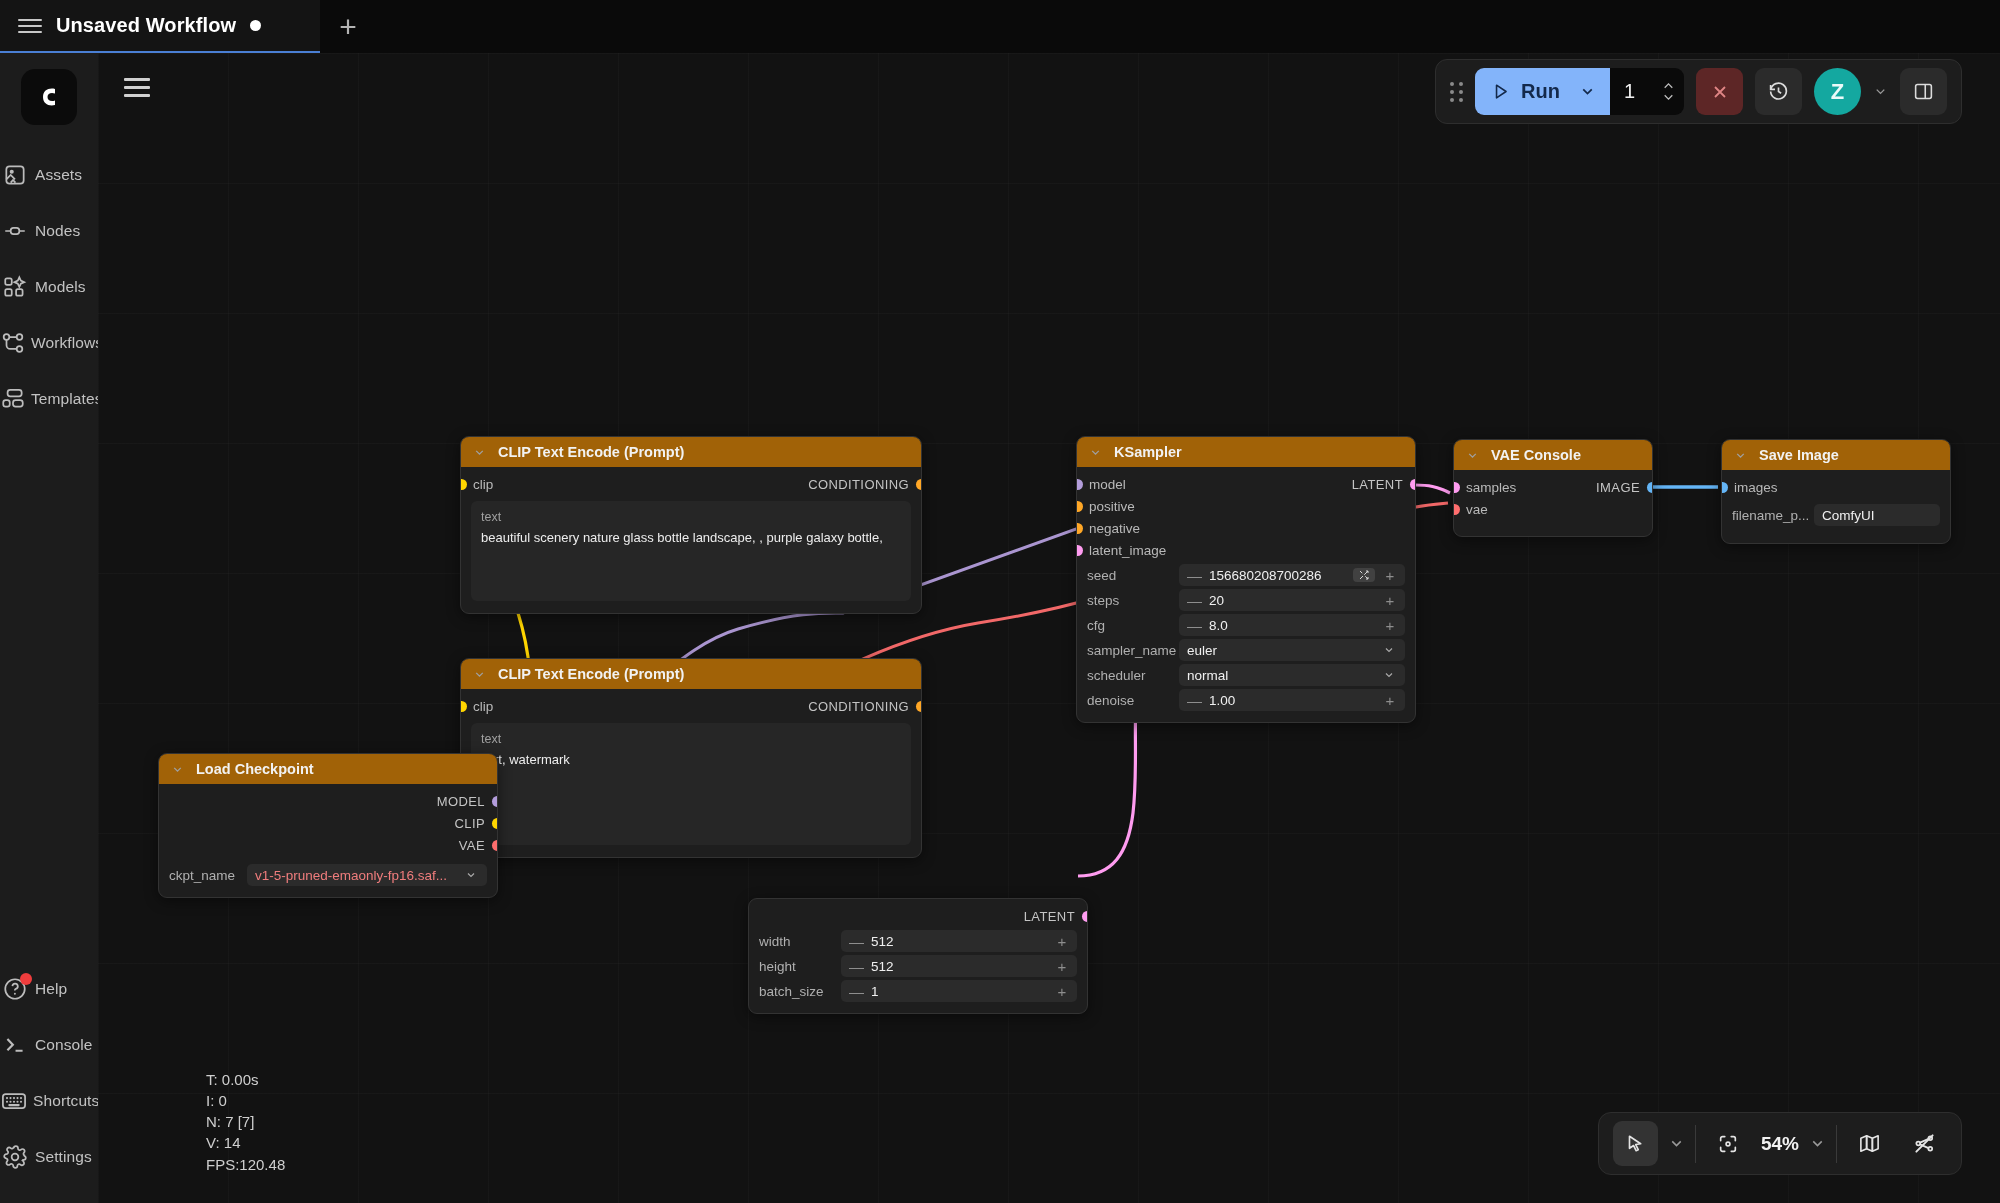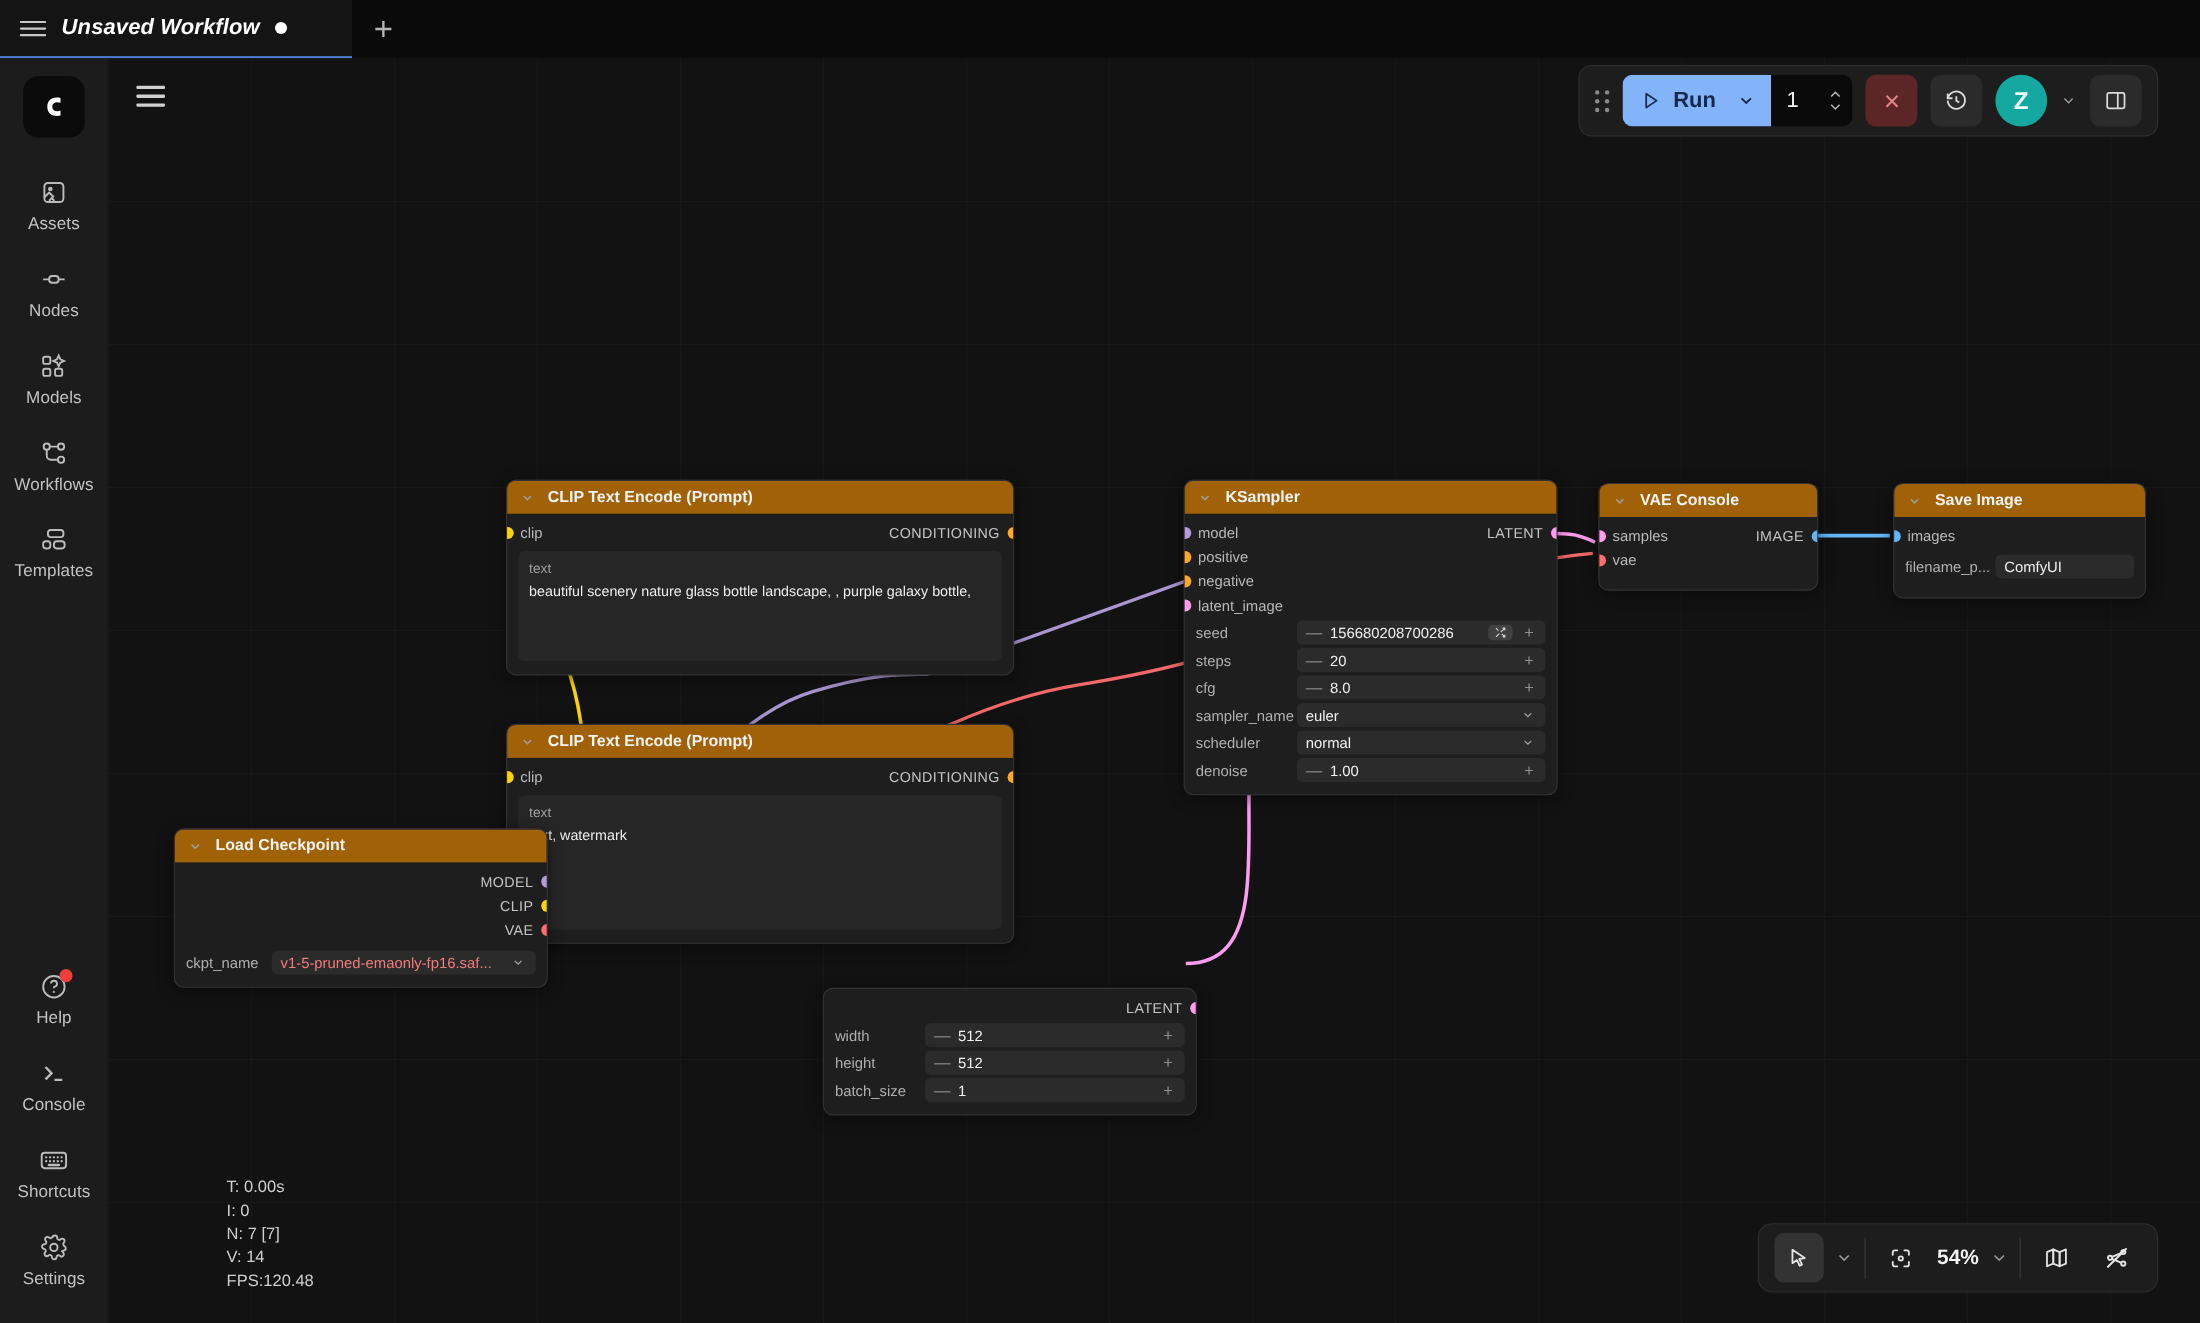--- a/index.html
+++ b/index.html
@@ -8,21 +8,21 @@
     background:#0d0d0d;
     font-family:"Liberation Sans", sans-serif;
     color:#e6e6e6;
     -webkit-font-smoothing:antialiased;
   }
   .app { position:relative; width:2000px; height:1203px; }
 
   
   .tabbar{
     position:absolute; left:0; top:0; width:2000px; height:53px;
-    background:#0a0a0a; display:flex; align-items:stretch;font-style:italic;
+    background:#0a0a0a; display:flex; align-items:stretch;
   }
   .tab{
     display:flex; align-items:center; gap:14px;
     padding:0 22px 0 18px; height:53px;
     background:#141414; border-bottom:2px solid #4a7fd4;
     min-width:320px; position:relative;
   }
   .tab .burger{ display:flex; flex-direction:column; gap:4px; width:24px; cursor:pointer;}
   .tab .burger i{ display:block; height:2px; background:#c8c8c8; border-radius:1px;}
   .tab-title{ font-size:20px; font-weight:700; color:#ffffff; letter-spacing:.1px; white-space:nowrap;}
@@ -36,21 +36,21 @@
   .sidebar{
     position:absolute; left:0; top:53px; width:98px; height:1150px;
     background:#1c1c1c; display:flex; flex-direction:column; align-items:center;
   }
   .logo{
     width:56px; height:56px; border-radius:14px; background:#0b0b0b;
     margin-top:16px; display:flex; align-items:center; justify-content:center;
   }
   .sb-items{ display:flex; flex-direction:column; align-items:center; margin-top:22px; width:100%;}
   .sb-item{
-    width:100%; display:flex; flex-direction:column; align-items:center; gap:5px;
+    width:100%; display:flex; flex-direction:row; align-items:center; gap:5px;
     padding:13px 0 13px; cursor:pointer; color:#b9b9b9;
   }
   .sb-item .ico{ width:30px; height:30px; display:flex; align-items:center; justify-content:center; position:relative;}
   .sb-item .lbl{ font-size:15.5px; color:#c2c2c2; letter-spacing:.1px;}
   .sb-bottom{ margin-top:auto; display:flex; flex-direction:column; align-items:center; width:100%; padding-bottom:18px;}
   .badge-dot{ position:absolute; right:-2px; top:-1px; width:12px; height:12px; border-radius:50%; background:#ef3d3d;}
 
   
   .canvas{
     position:absolute; left:98px; top:53px; width:1902px; height:1150px;

